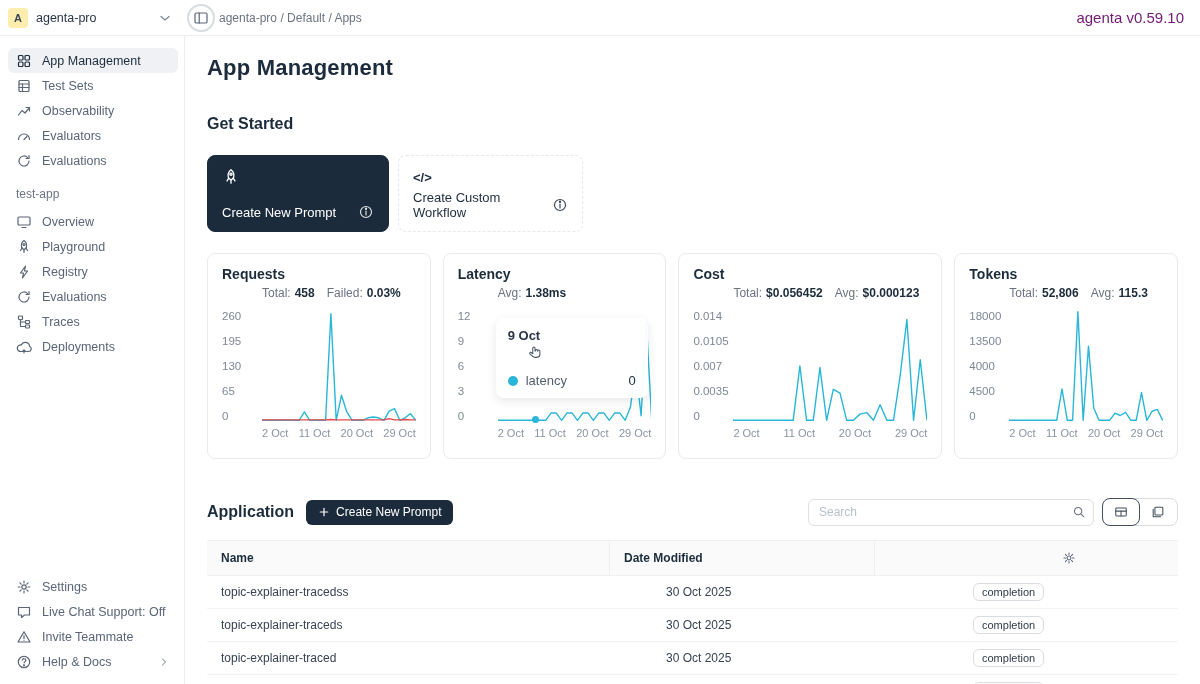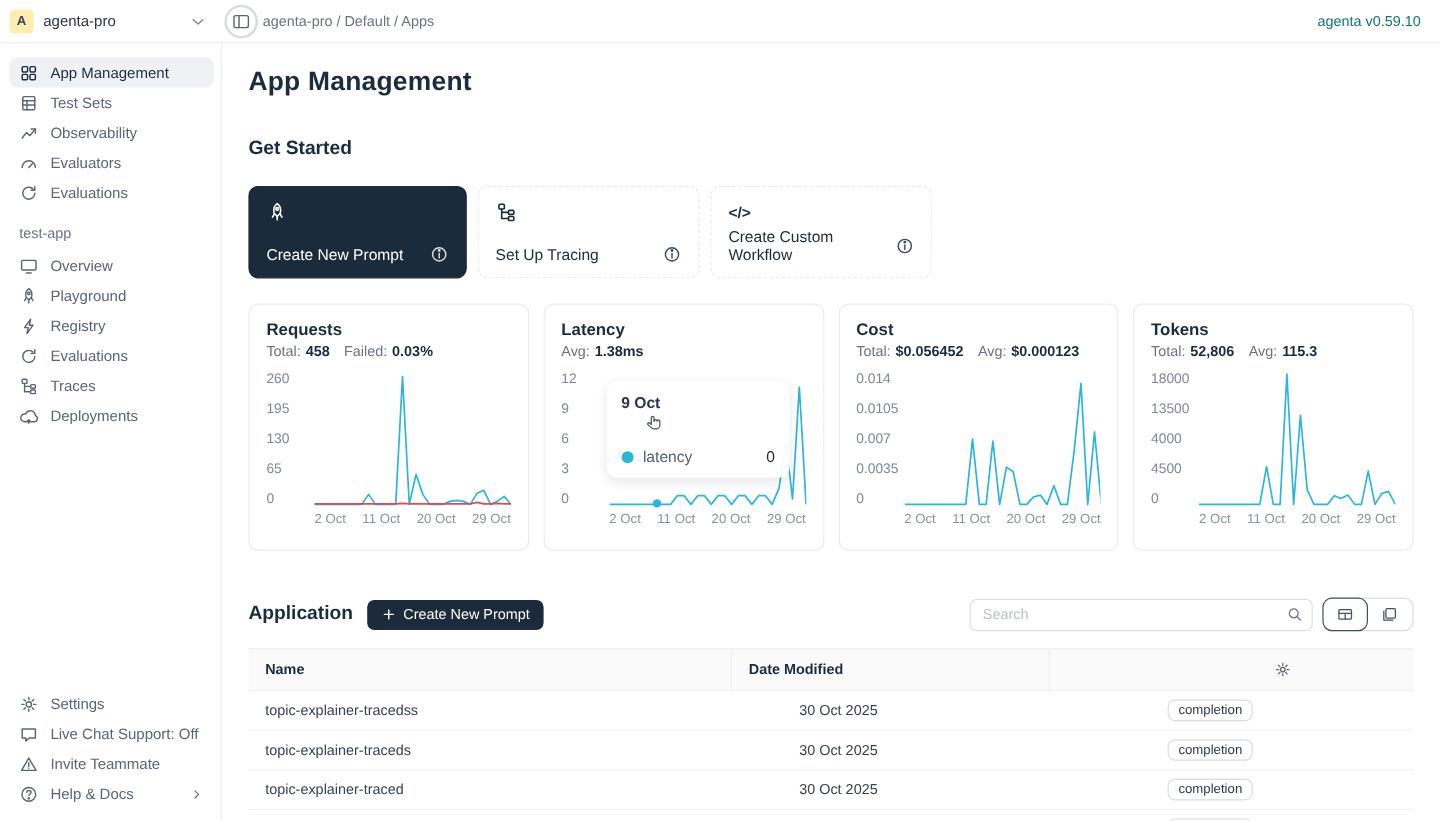--- a/index.html
+++ b/index.html
@@ -9,21 +9,21 @@
 
   
   .topbar { height:36px; display:flex; align-items:center; border-bottom:1px solid #eceef1; }
   .ws-select { width:185px; height:100%; display:flex; align-items:center; padding:0 12px 0 8px; gap:8px; cursor:pointer; }
   .avatar { width:20px; height:20px; border-radius:4px; background:#fdeeb0; color:#3a4654; font-size:11px; font-weight:700; display:flex; align-items:center; justify-content:center; }
   .ws-name { font-size:12.5px; color:#2a3547; flex:1; }
   .ws-select .chev { color:#7c8694; }
   .crumb-wrap { flex:1; display:flex; align-items:center; gap:8px; }
   .toggle-ring { width:28px; height:28px; border-radius:50%; border:2px solid #d8dbe0; display:flex; align-items:center; justify-content:center; color:#5a6577; margin-left:2px; cursor:pointer; background:#fff; }
   .breadcrumb { font-size:12px; color:#6b7280; margin-left:-4px; }
-  .version { font-size:12px; color:#0f766e; padding-right:16px; }
+  .version { font-size:15px; color:#701a75; padding-right:16px; }
 
   
   .shell { display:flex; height:648px; }
   .sidebar { width:185px; border-right:1px solid #eceef1; padding:12px 0 10px 8px; display:flex; flex-direction:column; }
   .side-item { height:25px; display:flex; align-items:center; gap:10px; padding:0 8px; border-radius:6px; font-size:12.5px; color:#5a6577; cursor:pointer; margin-right:6px; }
   .side-item.selected { background:#f0f1f4; color:#1c2c3c; font-weight:500; }
   .side-item .icon { color:#5a6577; }
   .side-item.selected .icon { color:#1c2c3c; }
   .side-section { font-size:12px; color:#6b7280; margin:14px 0 8px 8px; }
   .side-bottom { margin-top:auto; }
@@ -40,21 +40,21 @@
   .gs-card.dark { width:182px; background:#1b2b3b; border:1px solid #1b2b3b; color:#fff; }
   .gs-label-row { display:flex; align-items:center; justify-content:space-between; font-size:13px; font-weight:500; }
   .gs-card .top-icon { height:20px; display:flex; align-items:center; font-size:13px; font-weight:700; }
   .gs-card .top-icon svg.icon { width:18px; height:18px; }
   .info-ic { width:14px; height:14px; opacity:.85; }
 
   
   .charts-row { display:flex; gap:12px; margin-top:21px; }
   .chart-card { flex:1; height:206px; border:1px solid #e9ebee; border-radius:8px; padding:12px 14px; position:relative; background:#fff; }
   .chart-title { font-size:14px; font-weight:600; }
-  .chart-stats { font-size:12px; margin-top:4px; margin-bottom:10px; color:#6b7280; display:flex; gap:4px; align-items:center; }
+  .chart-stats { font-size:12px; margin-top:4px; margin-bottom:10px; color:#6b7280; display:flex; gap:4px; align-items:center;margin-left:40px; }
   .chart-stats .stat-value { color:#1c2c3c; font-weight:700; margin-right:8px; }
   .chart-body { display:flex; height:112px; }
   .yticks { width:40px; display:flex; flex-direction:column; justify-content:space-between; text-align:left; font-size:11.5px; color:#7e8795; padding-right:8px; }
   .plot { flex:1; position:relative; }
   .plot svg { width:100%; height:100%; display:block; }
   .xticks { margin-left:40px; margin-top:5px; display:flex; justify-content:space-between; font-size:11px; color:#8a93a1; }
   .marker-dot { position:absolute; width:7px; height:7px; border-radius:50%; background:#2ab6d9; left:calc(24.1% - 3px); bottom:-1px; }
 
   .chart-tooltip { position:absolute; left:52px; top:64px; width:152px; height:80px; background:rgba(255,255,255,.96); border-radius:8px; box-shadow:0 3px 10px rgba(20,30,50,.10); padding:10px 12px; display:flex; flex-direction:column; justify-content:space-between; z-index:3; }
   .tt-date { font-size:13px; font-weight:600; color:#2a3547; }
@@ -251,38 +251,20 @@
           <div class="gs-label-row">
             <span>Create New Prompt</span>
             <svg class="icon info-ic" viewBox="0 0 16 16">
                 <circle cx="8" cy="8" r="5.5"></circle>
                 <line x1="8" y1="7.2" x2="8" y2="11"></line>
                 <circle cx="8" cy="4.8" r="0.6" fill="currentColor"></circle>
               </svg>
           </div>
         </div>
         <div class="gs-card">
-          <span class="top-icon">
-            <svg class="icon" viewBox="0 0 16 16">
-                <rect x="2.5" y="2" width="4" height="3.5" rx="0.8"></rect>
-                <rect x="9.5" y="6.5" width="4" height="3" rx="0.8"></rect>
-                <rect x="9.5" y="11" width="4" height="3" rx="0.8"></rect>
-                <path d="M4.5 5.5v7h5M4.5 8h5"></path>
-              </svg>
-          </span>
-          <div class="gs-label-row">
-            <span>Set Up Tracing</span>
-            <svg class="icon info-ic" viewBox="0 0 16 16">
-                <circle cx="8" cy="8" r="5.5"></circle>
-                <line x1="8" y1="7.2" x2="8" y2="11"></line>
-                <circle cx="8" cy="4.8" r="0.6" fill="currentColor"></circle>
-              </svg>
-          </div>
-        </div>
-        <div class="gs-card">
           <span class="top-icon">&lt;/&gt;</span>
           <div class="gs-label-row">
             <span>Create Custom Workflow</span>
             <svg class="icon info-ic" viewBox="0 0 16 16">
                 <circle cx="8" cy="8" r="5.5"></circle>
                 <line x1="8" y1="7.2" x2="8" y2="11"></line>
                 <circle cx="8" cy="4.8" r="0.6" fill="currentColor"></circle>
               </svg>
           </div>
         </div>

